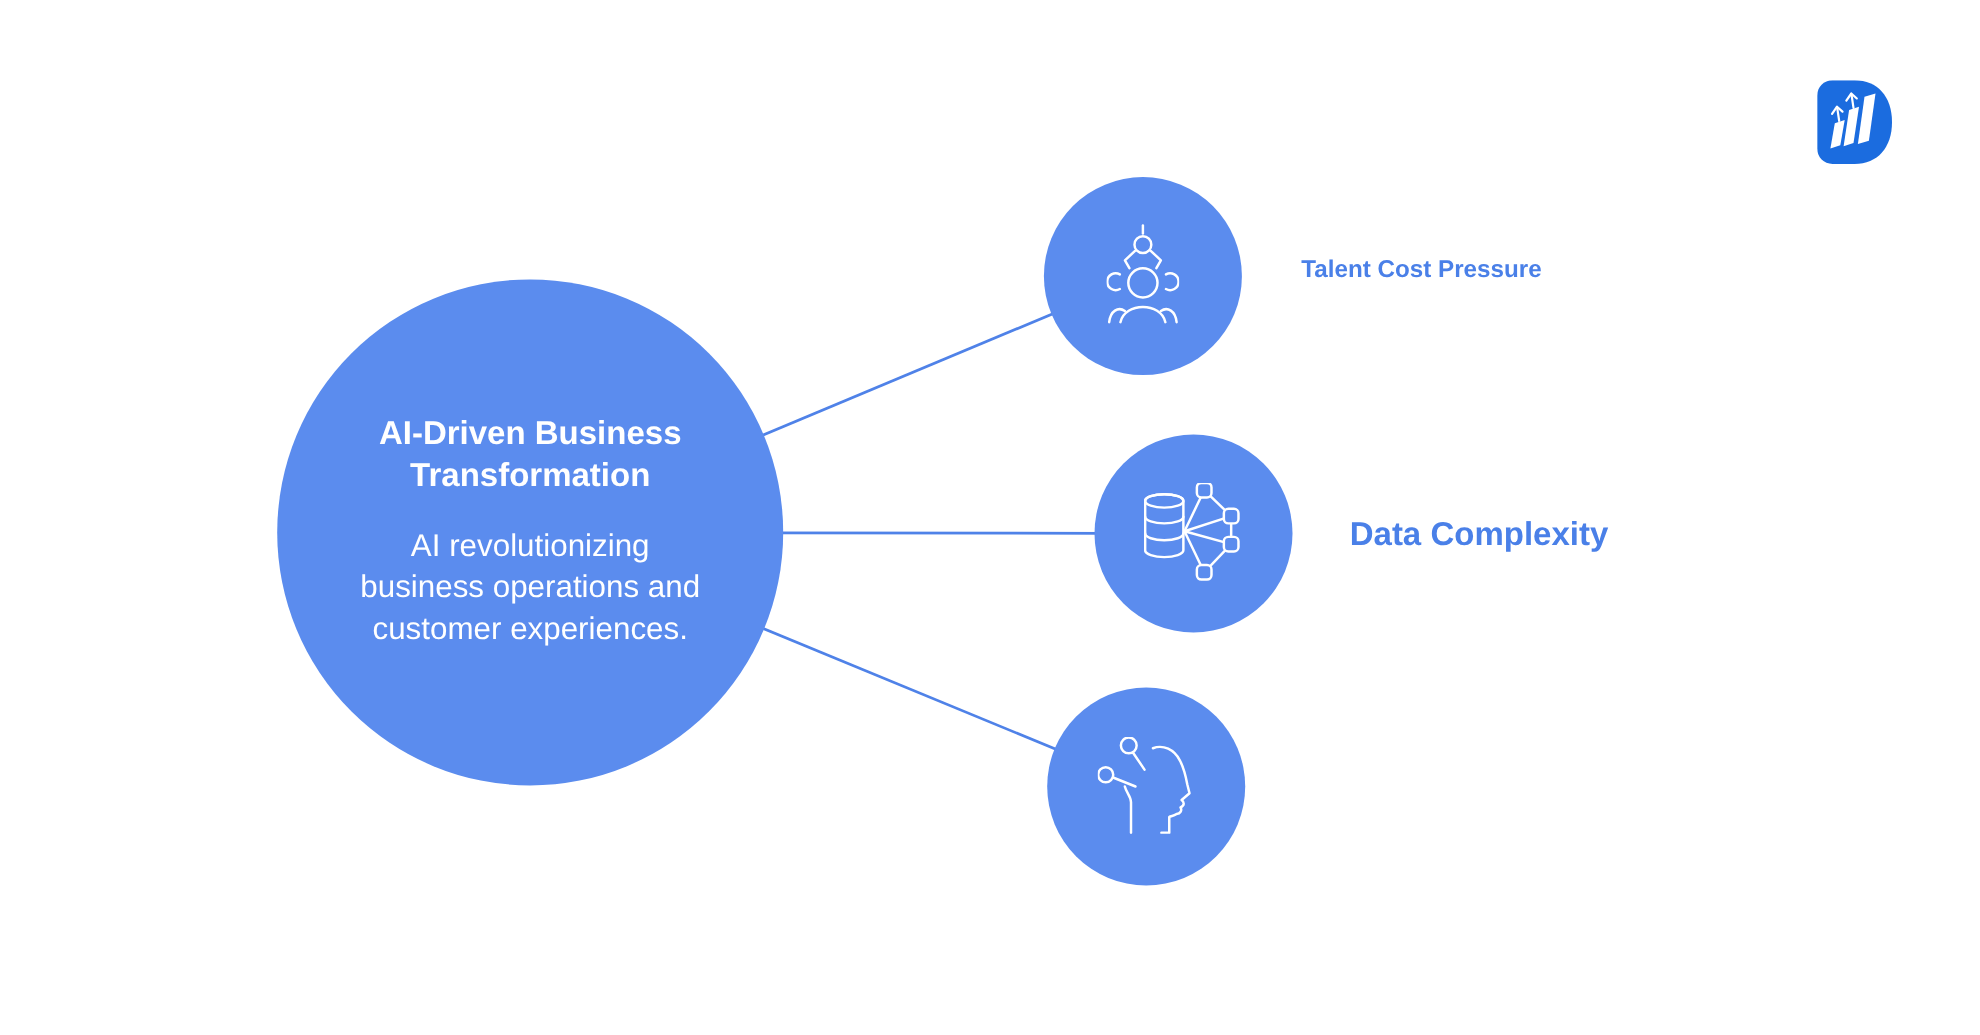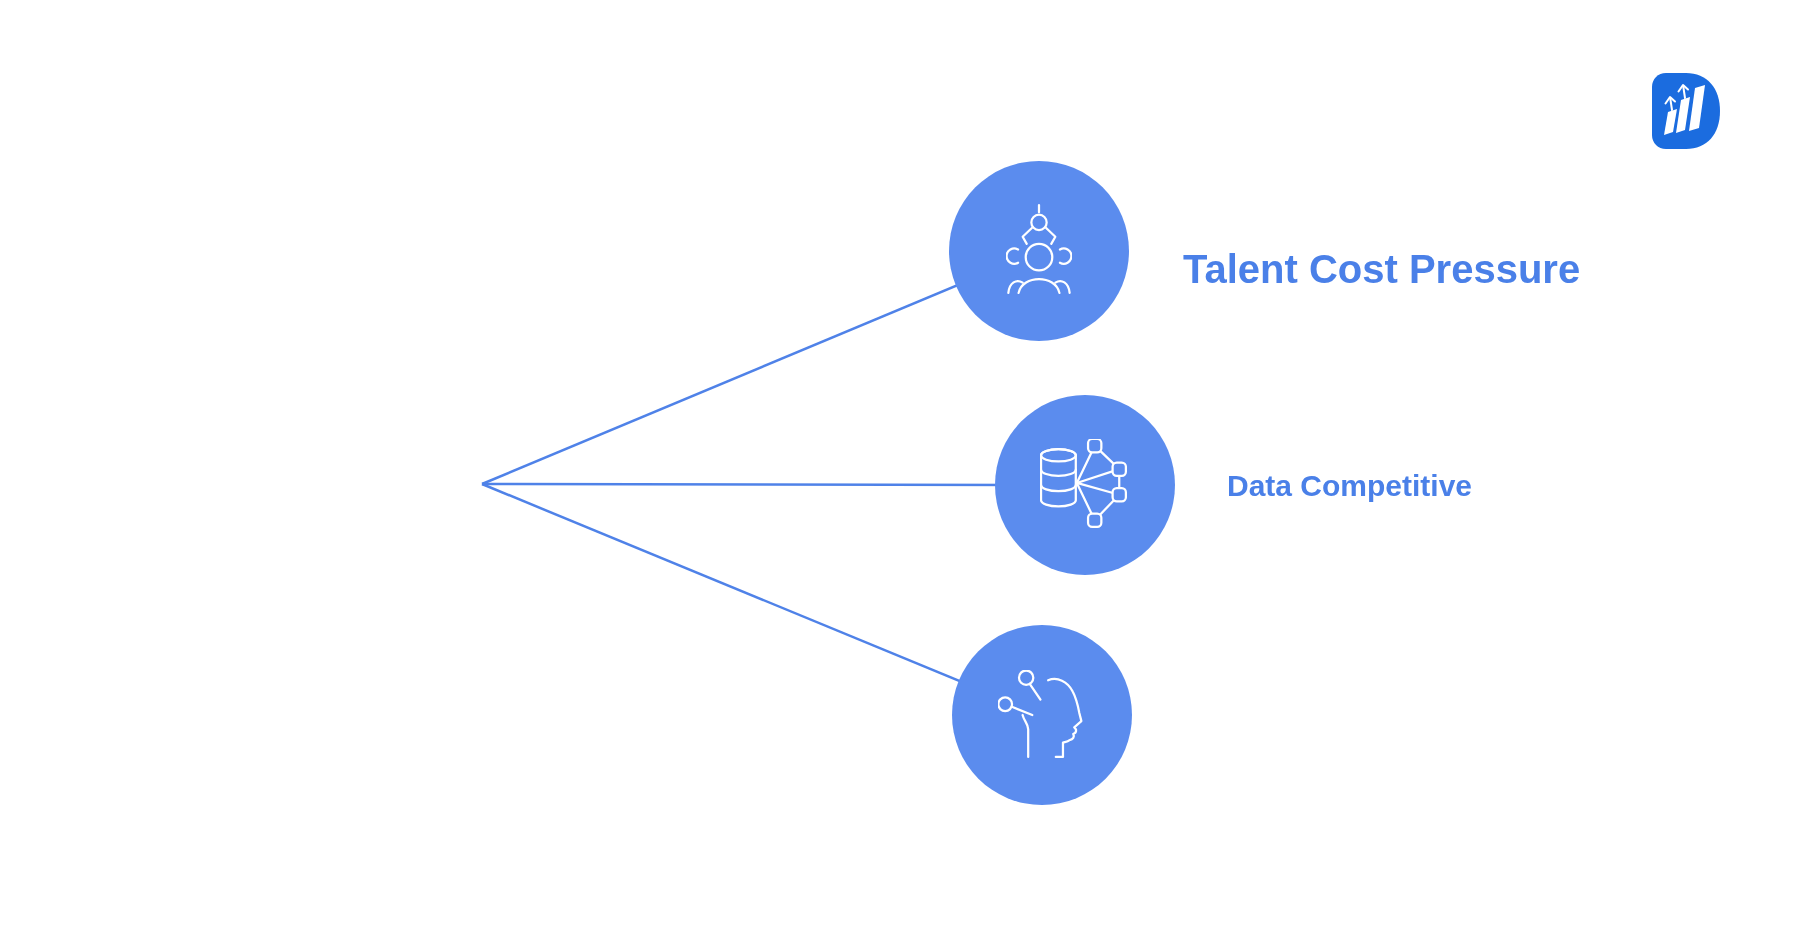--- a/index.html
+++ b/index.html
@@ -19,38 +19,42 @@
   .hub-title{font-size:30px;font-weight:700;line-height:1.27;width:330px;}
   .hub-desc{font-size:28.5px;font-weight:400;line-height:1.33;width:336px;margin-top:26px;}
   .node{width:180px;height:180px;}
   .n1{left:949px;top:161px;}
   .n2{left:995px;top:395px;}
   .n3{left:952px;top:625px;}
   .node-label{
     position:absolute;font-weight:700;color:#4a80e8;
     transform:translateY(-50%);white-space:nowrap;
   }
-  .l1{left:1183px;top:269px;font-size:40px;text-align:right;}
+  .l1{left:1183px;top:245px;font-size:22px;text-align:right;}
   .l2{left:1227px;top:486px;font-size:30px;}
   .l3{left:1183px;top:716px;font-size:33px;}
   .icon{stroke:#ffffff;fill:none;stroke-width:2.2;stroke-linecap:round;stroke-linejoin:round;}
   .icon .masked{fill:#5b8cee;}
   .logo{position:absolute;left:1652px;top:73px;width:68px;height:76px;}
 </style>
 </head>
 <body>
 
 <div class="stage">
 
   <svg class="connectors" viewBox="0 0 1800 941" xmlns="http://www.w3.org/2000/svg">
     <line x1="482" y1="484" x2="1039" y2="251" stroke="#4f82e8" stroke-width="2.5"></line>
     <line x1="482" y1="484" x2="1085" y2="485" stroke="#4f82e8" stroke-width="2.5"></line>
     <line x1="482" y1="484" x2="1042" y2="715" stroke="#4f82e8" stroke-width="2.5"></line>
   </svg>
 
+  <div class="circle hub">
+    <div class="hub-title">AI-Driven Business Transformation</div>
+    <div class="hub-desc">AI revolutionizing business operations and customer experiences.</div>
+  </div>
 
   <div class="circle node n1">
     <svg class="icon" width="66" height="96" viewBox="0 0 64 94" xmlns="http://www.w3.org/2000/svg">
       <path d="M32 2 V9"></path>
       <circle cx="32" cy="19" r="7.5"></circle>
       <path d="M25 24.5 L16 33 L20 40"></path>
       <path d="M39 24.5 L48 33 L44 40"></path>
       <circle cx="32" cy="53" r="13"></circle>
       <path d="M12 88 C16 70 48 70 52 88"></path>
       <path d="M11.5 45.5 A7.5 7.5 0 1 0 11.5 58.5"></path>
@@ -76,21 +80,21 @@
       <ellipse cx="18" cy="16" rx="17" ry="6"></ellipse>
       <path d="M1 30 A17 6 0 0 0 35 30"></path>
       <path d="M1 45 A17 6 0 0 0 35 45"></path>
 
       <rect class="masked" x="47" y="0" width="13" height="13" rx="4"></rect>
       <rect class="masked" x="71" y="23" width="13" height="13" rx="4"></rect>
       <rect class="masked" x="71" y="48" width="13" height="13" rx="4"></rect>
       <rect class="masked" x="47" y="73" width="13" height="13" rx="4"></rect>
     </svg>
   </div>
-  <div class="node-label l2">Data Competitive</div>
+  <div class="node-label l2">Data Complexity</div>
 
   <div class="circle node n3">
     <svg class="icon" width="88" height="90" viewBox="0 0 86 88" xmlns="http://www.w3.org/2000/svg">
 
       <path d="M49 10 C58 6.5 68 11 73 21 C76.5 27.5 78 34 79.5 42 L81.5 50 L74.5 56 C77 58 77.2 61 73.5 62.5 C75.2 65.5 73.2 68 70 68.5 C68 70 65.5 70.3 63.5 71 L63.5 85 L56.5 85"></path>
       <path d="M24 44 C25.5 50 29.5 52.5 29.5 58 L29.5 85"></path>
 
       <circle cx="27.5" cy="7.5" r="7"></circle>
       <path d="M31 13.5 L41.5 29"></path>
       <circle cx="7" cy="33.5" r="6.7"></circle>

